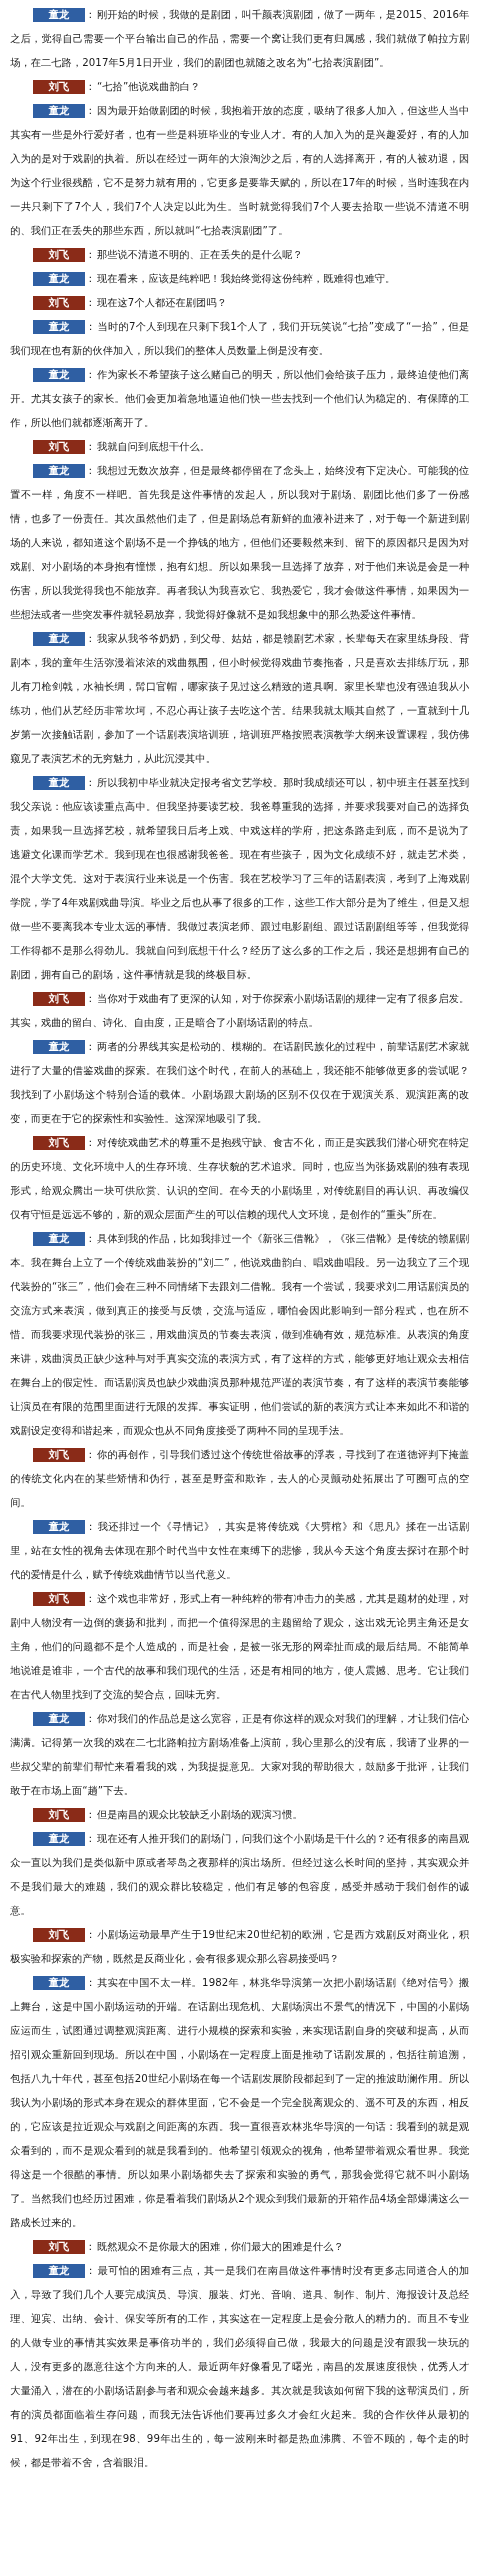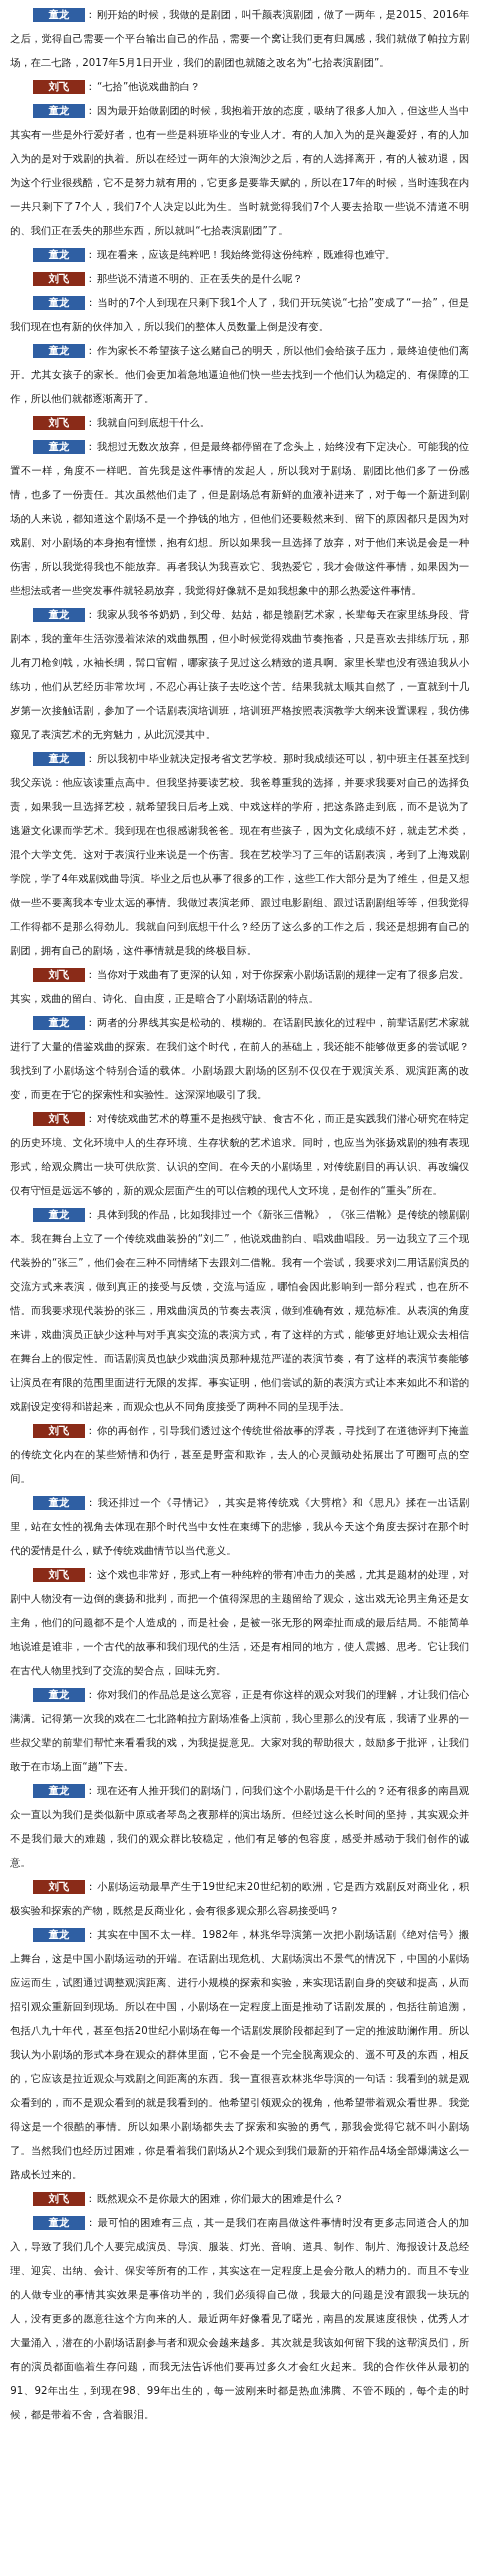--- a/index.html
+++ b/index.html
@@ -35,35 +35,37 @@
     .badge.lf { background: #8a2b18; }
     .colon { margin-right: 1.4px; }
   </style>
 </head>
 <body>
 
 <div class="doc" id="doc">
     <p class="para"><span class="badge tl">童龙</span><span class="colon">：</span><span class="text">刚开始的时候，我做的是剧团，叫千颜表演剧团，做了一两年，是2015、2016年之后，觉得自己需要一个平台输出自己的作品，需要一个窝让我们更有归属感，我们就做了帕拉方剧场，在二七路，2017年5月1日开业，我们的剧团也就随之改名为“七拾表演剧团”。</span></p>
     <p class="para"><span class="badge lf">刘飞</span><span class="colon">：</span><span class="text">“七拾”他说戏曲韵白？</span></p>
     <p class="para"><span class="badge tl">童龙</span><span class="colon">：</span><span class="text">因为最开始做剧团的时候，我抱着开放的态度，吸纳了很多人加入，但这些人当中其实有一些是外行爱好者，也有一些是科班毕业的专业人才。有的人加入为的是兴趣爱好，有的人加入为的是对于戏剧的执着。所以在经过一两年的大浪淘沙之后，有的人选择离开，有的人被劝退，因为这个行业很残酷，它不是努力就有用的，它更多是要靠天赋的，所以在17年的时候，当时连我在内一共只剩下了7个人，我们7个人决定以此为生。当时就觉得我们7个人要去拾取一些说不清道不明的、我们正在丢失的那些东西，所以就叫“七拾表演剧团”了。</span></p>
+    <p class="para"><span class="badge lf">刘飞</span><span class="colon">：</span><span class="text">那些说不清道不明的、正在丢失的是什么呢？</span></p>
     <p class="para"><span class="badge tl">童龙</span><span class="colon">：</span><span class="text">现在看来，应该是纯粹吧！我始终觉得这份纯粹，既难得也难守。</span></p>
-    <p class="para"><span class="badge lf">刘飞</span><span class="colon">：</span><span class="text">那些说不清道不明的、正在丢失的是什么呢？</span></p>
+    <p class="para"><span class="badge lf">刘飞</span><span class="colon">：</span><span class="text">现在这7个人都还在剧团吗？</span></p>
     <p class="para"><span class="badge tl">童龙</span><span class="colon">：</span><span class="text">当时的7个人到现在只剩下我1个人了，我们开玩笑说“七拾”变成了“一拾”，但是我们现在也有新的伙伴加入，所以我们的整体人员数量上倒是没有变。</span></p>
     <p class="para"><span class="badge tl">童龙</span><span class="colon">：</span><span class="text">作为家长不希望孩子这么赌自己的明天，所以他们会给孩子压力，最终迫使他们离开。尤其女孩子的家长。他们会更加着急地逼迫他们快一些去找到一个他们认为稳定的、有保障的工作，所以他们就都逐渐离开了。</span></p>
     <p class="para"><span class="badge lf">刘飞</span><span class="colon">：</span><span class="text">我就自问到底想干什么。</span></p>
     <p class="para"><span class="badge tl">童龙</span><span class="colon">：</span><span class="text">我想过无数次放弃，但是最终都停留在了念头上，始终没有下定决心。可能我的位置不一样，角度不一样吧。首先我是这件事情的发起人，所以我对于剧场、剧团比他们多了一份感情，也多了一份责任。其次虽然他们走了，但是剧场总有新鲜的血液补进来了，对于每一个新进到剧场的人来说，都知道这个剧场不是一个挣钱的地方，但他们还要毅然来到、留下的原因都只是因为对戏剧、对小剧场的本身抱有憧憬，抱有幻想。所以如果我一旦选择了放弃，对于他们来说是会是一种伤害，所以我觉得我也不能放弃。再者我认为我喜欢它、我热爱它，我才会做这件事情，如果因为一些想法或者一些突发事件就轻易放弃，我觉得好像就不是如我想象中的那么热爱这件事情。</span></p>
     <p class="para"><span class="badge tl">童龙</span><span class="colon">：</span><span class="text">我家从我爷爷奶奶，到父母、姑姑，都是赣剧艺术家，长辈每天在家里练身段、背剧本，我的童年生活弥漫着浓浓的戏曲氛围，但小时候觉得戏曲节奏拖沓，只是喜欢去排练厅玩，那儿有刀枪剑戟，水袖长绸，髯口官帽，哪家孩子见过这么精致的道具啊。家里长辈也没有强迫我从小练功，他们从艺经历非常坎坷，不忍心再让孩子去吃这个苦。结果我就太顺其自然了，一直就到十几岁第一次接触话剧，参加了一个话剧表演培训班，培训班严格按照表演教学大纲来设置课程，我仿佛窥见了表演艺术的无穷魅力，从此沉浸其中。</span></p>
     <p class="para"><span class="badge tl">童龙</span><span class="colon">：</span><span class="text">所以我初中毕业就决定报考省文艺学校。那时我成绩还可以，初中班主任甚至找到我父亲说：他应该读重点高中。但我坚持要读艺校。我爸尊重我的选择，并要求我要对自己的选择负责，如果我一旦选择艺校，就希望我日后考上戏、中戏这样的学府，把这条路走到底，而不是说为了逃避文化课而学艺术。我到现在也很感谢我爸爸。现在有些孩子，因为文化成绩不好，就走艺术类，混个大学文凭。这对于表演行业来说是一个伤害。我在艺校学习了三年的话剧表演，考到了上海戏剧学院，学了4年戏剧戏曲导演。毕业之后也从事了很多的工作，这些工作大部分是为了维生，但是又想做一些不要离我本专业太远的事情。我做过表演老师、跟过电影剧组、跟过话剧剧组等等，但我觉得工作得都不是那么得劲儿。我就自问到底想干什么？经历了这么多的工作之后，我还是想拥有自己的剧团，拥有自己的剧场，这件事情就是我的终极目标。</span></p>
     <p class="para"><span class="badge lf">刘飞</span><span class="colon">：</span><span class="text">当你对于戏曲有了更深的认知，对于你探索小剧场话剧的规律一定有了很多启发。其实，戏曲的留白、诗化、自由度，正是暗合了小剧场话剧的特点。</span></p>
     <p class="para"><span class="badge tl">童龙</span><span class="colon">：</span><span class="text">两者的分界线其实是松动的、模糊的。在话剧民族化的过程中，前辈话剧艺术家就进行了大量的借鉴戏曲的探索。在我们这个时代，在前人的基础上，我还能不能够做更多的尝试呢？我找到了小剧场这个特别合适的载体。小剧场跟大剧场的区别不仅仅在于观演关系、观演距离的改变，而更在于它的探索性和实验性。这深深地吸引了我。</span></p>
     <p class="para"><span class="badge lf">刘飞</span><span class="colon">：</span><span class="text">对传统戏曲艺术的尊重不是抱残守缺、食古不化，而正是实践我们潜心研究在特定的历史环境、文化环境中人的生存环境、生存状貌的艺术追求。同时，也应当为张扬戏剧的独有表现形式，给观众腾出一块可供欣赏、认识的空间。在今天的小剧场里，对传统剧目的再认识、再改编仅仅有守恒是远远不够的，新的观众层面产生的可以信赖的现代人文环境，是创作的“重头”所在。</span></p>
     <p class="para"><span class="badge tl">童龙</span><span class="colon">：</span><span class="text">具体到我的作品，比如我排过一个《新张三借靴》，《张三借靴》是传统的赣剧剧本。我在舞台上立了一个传统戏曲装扮的“刘二”，他说戏曲韵白、唱戏曲唱段。另一边我立了三个现代装扮的“张三”，他们会在三种不同情绪下去跟刘二借靴。我有一个尝试，我要求刘二用话剧演员的交流方式来表演，做到真正的接受与反馈，交流与适应，哪怕会因此影响到一部分程式，也在所不惜。而我要求现代装扮的张三，用戏曲演员的节奏去表演，做到准确有效，规范标准。从表演的角度来讲，戏曲演员正缺少这种与对手真实交流的表演方式，有了这样的方式，能够更好地让观众去相信在舞台上的假定性。而话剧演员也缺少戏曲演员那种规范严谨的表演节奏，有了这样的表演节奏能够让演员在有限的范围里面进行无限的发挥。事实证明，他们尝试的新的表演方式让本来如此不和谐的戏剧设定变得和谐起来，而观众也从不同角度接受了两种不同的呈现手法。</span></p>
     <p class="para"><span class="badge lf">刘飞</span><span class="colon">：</span><span class="text">你的再创作，引导我们透过这个传统世俗故事的浮表，寻找到了在道德评判下掩盖的传统文化内在的某些矫情和伪行，甚至是野蛮和欺诈，去人的心灵颤动处拓展出了可圈可点的空间。</span></p>
     <p class="para"><span class="badge tl">童龙</span><span class="colon">：</span><span class="text">我还排过一个《寻情记》，其实是将传统戏《大劈棺》和《思凡》揉在一出话剧里，站在女性的视角去体现在那个时代当中女性在束缚下的悲惨，我从今天这个角度去探讨在那个时代的爱情是什么，赋予传统戏曲情节以当代意义。</span></p>
     <p class="para"><span class="badge lf">刘飞</span><span class="colon">：</span><span class="text">这个戏也非常好，形式上有一种纯粹的带有冲击力的美感，尤其是题材的处理，对剧中人物没有一边倒的褒扬和批判，而把一个值得深思的主题留给了观众，这出戏无论男主角还是女主角，他们的问题都不是个人造成的，而是社会，是被一张无形的网牵扯而成的最后结局。不能简单地说谁是谁非，一个古代的故事和我们现代的生活，还是有相同的地方，使人震撼、思考。它让我们在古代人物里找到了交流的契合点，回味无穷。</span></p>
     <p class="para"><span class="badge tl">童龙</span><span class="colon">：</span><span class="text">你对我们的作品总是这么宽容，正是有你这样的观众对我们的理解，才让我们信心满满。记得第一次我的戏在二七北路帕拉方剧场准备上演前，我心里那么的没有底，我请了业界的一些叔父辈的前辈们帮忙来看看我的戏，为我提提意见。大家对我的帮助很大，鼓励多于批评，让我们敢于在市场上面“趟”下去。</span></p>
+    <p class="para"><span class="badge lf">刘飞</span><span class="colon">：</span><span class="text">但是南昌的观众比较缺乏小剧场的观演习惯。</span></p>
     <p class="para"><span class="badge tl">童龙</span><span class="colon">：</span><span class="text">现在还有人推开我们的剧场门，问我们这个小剧场是干什么的？还有很多的南昌观众一直以为我们是类似新中原或者琴岛之夜那样的演出场所。但经过这么长时间的坚持，其实观众并不是我们最大的难题，我们的观众群比较稳定，他们有足够的包容度，感受并感动于我们创作的诚意。</span></p>
     <p class="para"><span class="badge lf">刘飞</span><span class="colon">：</span><span class="text">小剧场运动最早产生于19世纪末20世纪初的欧洲，它是西方戏剧反对商业化，积极实验和探索的产物，既然是反商业化，会有很多观众那么容易接受吗？</span></p>
     <p class="para"><span class="badge tl">童龙</span><span class="colon">：</span><span class="text">其实在中国不太一样。1982年，林兆华导演第一次把小剧场话剧《绝对信号》搬上舞台，这是中国小剧场运动的开端。在话剧出现危机、大剧场演出不景气的情况下，中国的小剧场应运而生，试图通过调整观演距离、进行小规模的探索和实验，来实现话剧自身的突破和提高，从而招引观众重新回到现场。所以在中国，小剧场在一定程度上面是推动了话剧发展的，包括往前追溯，包括八九十年代，甚至包括20世纪小剧场在每一个话剧发展阶段都起到了一定的推波助澜作用。所以我认为小剧场的形式本身在观众的群体里面，它不会是一个完全脱离观众的、遥不可及的东西，相反的，它应该是拉近观众与戏剧之间距离的东西。我一直很喜欢林兆华导演的一句话：我看到的就是观众看到的，而不是观众看到的就是我看到的。他希望引领观众的视角，他希望带着观众看世界。我觉得这是一个很酷的事情。所以如果小剧场都失去了探索和实验的勇气，那我会觉得它就不叫小剧场了。当然我们也经历过困难，你是看着我们剧场从2个观众到我们最新的开箱作品4场全部爆满这么一路成长过来的。</span></p>
     <p class="para"><span class="badge lf">刘飞</span><span class="colon">：</span><span class="text">既然观众不是你最大的困难，你们最大的困难是什么？</span></p>
     <p class="para"><span class="badge tl">童龙</span><span class="colon">：</span><span class="text">最可怕的困难有三点，其一是我们在南昌做这件事情时没有更多志同道合人的加入，导致了我们几个人要完成演员、导演、服装、灯光、音响、道具、制作、制片、海报设计及总经理、迎宾、出纳、会计、保安等所有的工作，其实这在一定程度上是会分散人的精力的。而且不专业的人做专业的事情其实效果是事倍功半的，我们必须得自己做，我最大的问题是没有跟我一块玩的人，没有更多的愿意往这个方向来的人。最近两年好像看见了曙光，南昌的发展速度很快，优秀人才大量涌入，潜在的小剧场话剧参与者和观众会越来越多。其次就是我该如何留下我的这帮演员们，所有的演员都面临着生存问题，而我无法告诉他们要再过多久才会红火起来。我的合作伙伴从最初的91、92年出生，到现在98、99年出生的，每一波刚来时都是热血沸腾、不管不顾的，每个走的时候，都是带着不舍，含着眼泪。</span></p>
   </div>
 
 
 </body></html>

